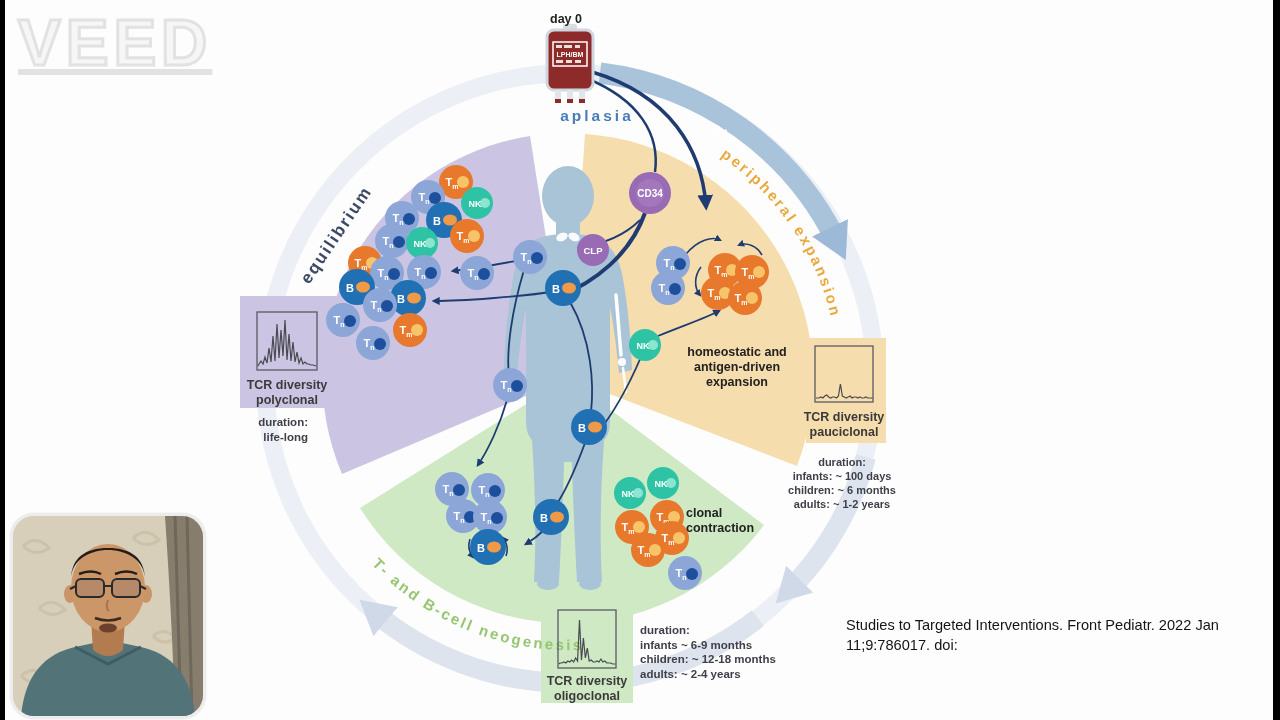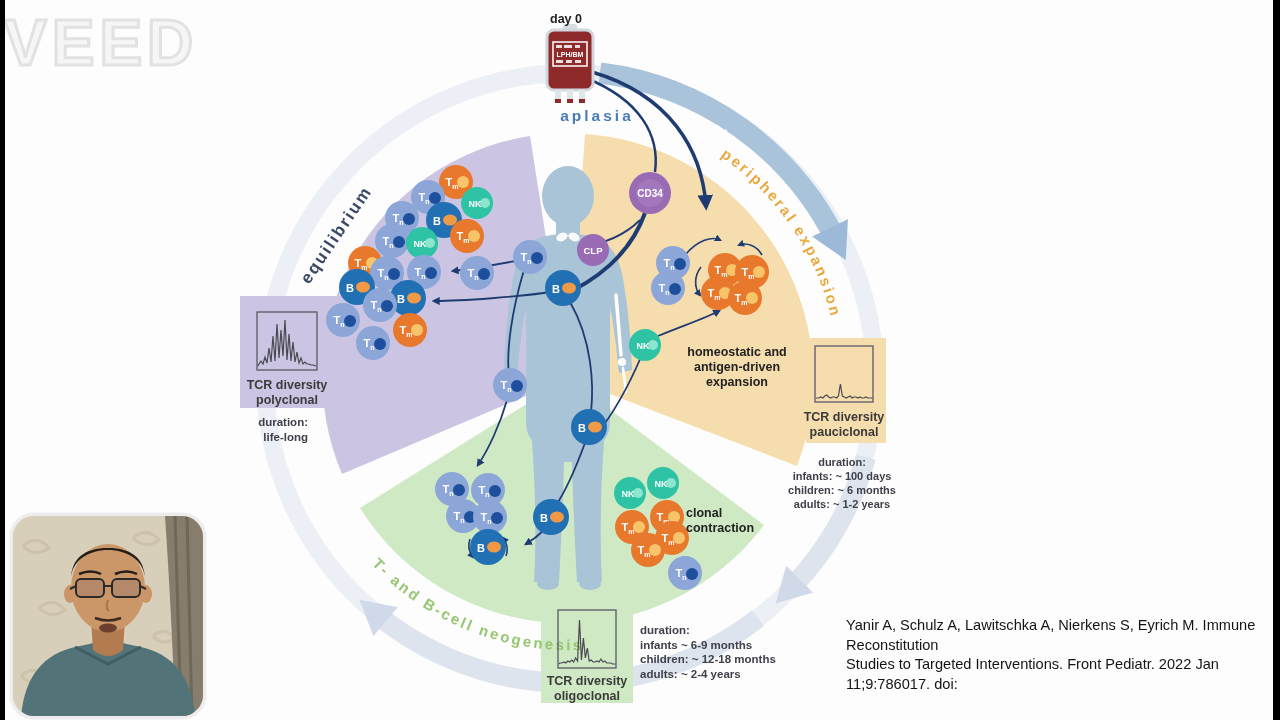--- a/index.html
+++ b/index.html
@@ -1,22 +1,22 @@
 <!DOCTYPE html>
 <html><head>
 <meta charset="utf-8">
 <style>
   html,body{margin:0;padding:0;background:#fff;}
   .stage{position:relative;width:1280px;height:720px;background:#fdfdfd;overflow:hidden;
          font-family:"Liberation Sans",sans-serif;}
   .edgebar{position:absolute;top:0;height:720px;background:#000;}
   .edgebar.left{left:0;width:5px;}
   .edgebar.right{right:0;width:7px;}
-  .veed{position:absolute;left:4px;top:6px;font-size:64px;font-weight:900;letter-spacing:5px;
-        color:#f6f6f6;-webkit-text-stroke:3px #e2e2e2;user-select:none;}
+  .veed{position:absolute;left:18px;top:6px;font-size:64px;font-weight:900;letter-spacing:5px;
+        color:#f6f6f6;-webkit-text-stroke:3px #e2e2e2;user-select:none;text-decoration:underline;}
   .citation{position:absolute;left:846px;top:616px;width:426px;font-size:14.6px;line-height:19.5px;color:#141414;}
   .webcam{position:absolute;left:10px;top:513px;width:190px;height:200px;border-radius:24px;
           border:3px solid #ececec;overflow:hidden;background:#d8cfba;box-shadow:0 0 0 1px #f5f5f5;}
   svg{display:block;}
   svg text{font-family:"Liberation Sans",sans-serif;}
   .diagram{position:absolute;left:0;top:0;}
 </style>
 </head>
 <body>
 <div class="stage">
@@ -427,20 +427,19 @@
           <path d="M91,70 L99,70 M63,70 L57,73 M127,70 L133,73" stroke="#2a2a2a" stroke-width="2"></path>
         </g>
         <path d="M95,84 Q92,92 96,95" stroke="#a9744c" stroke-width="2" fill="none"></path>
         <path d="M82,102 Q95,107 108,102" stroke="#3a2a20" stroke-width="2.5" fill="none"></path>
         <ellipse cx="95" cy="112" rx="9" ry="4.5" fill="#6d3f2e"></ellipse>
       </g>
     </svg>
   </div>
 
   <div class="citation">
-    <div>Yanir A, Schulz A, Lawitschka A, Nierkens S, Eyrich M. Immune Reconstitution</div>
     <div>Studies to Targeted Interventions. Front Pediatr. 2022 Jan 11;9:786017. doi:</div>
 
   </div>
 
   <div class="edgebar left"></div>
   <div class="edgebar right"></div>
 </div>
 
 </body></html>

